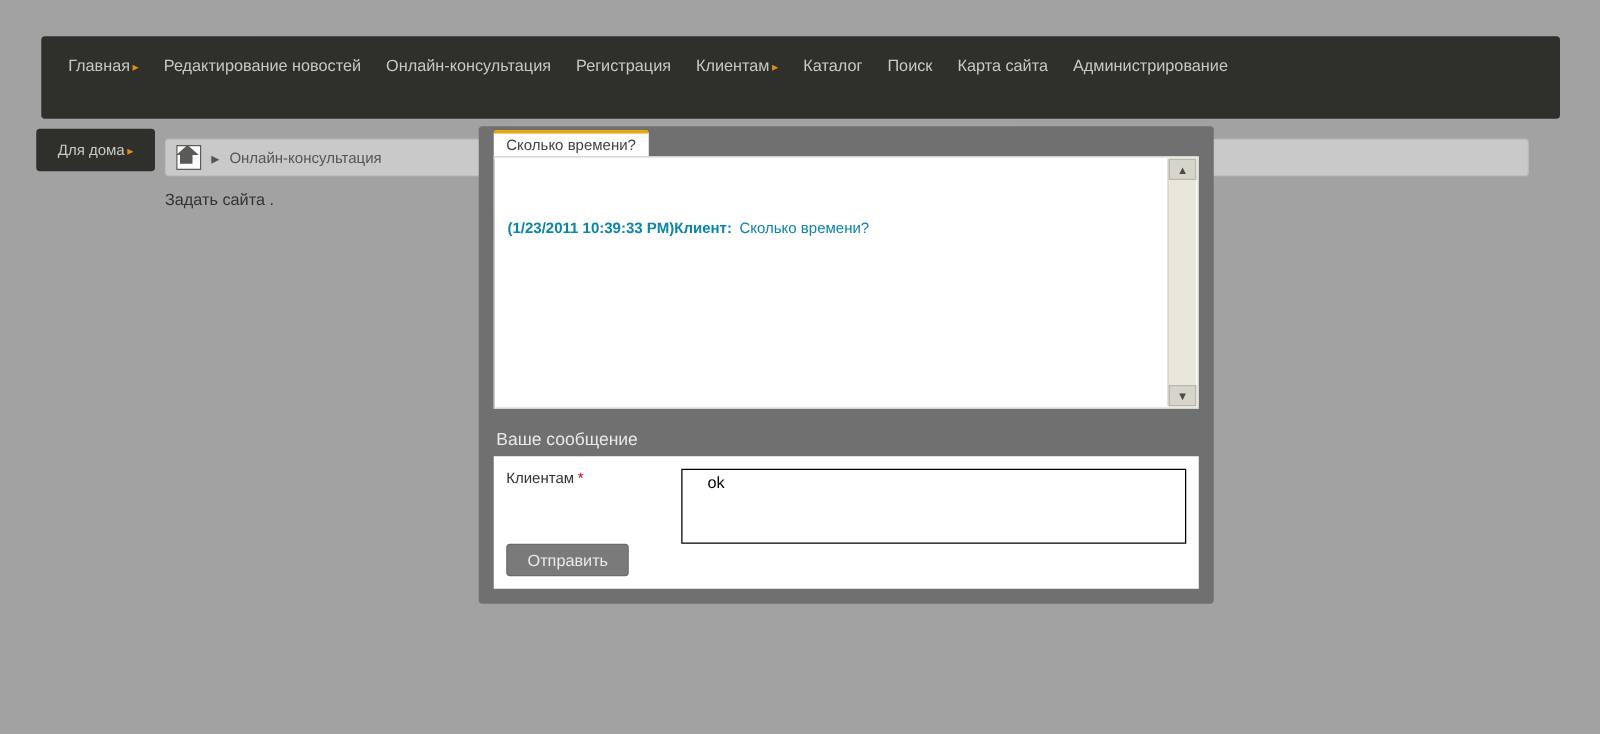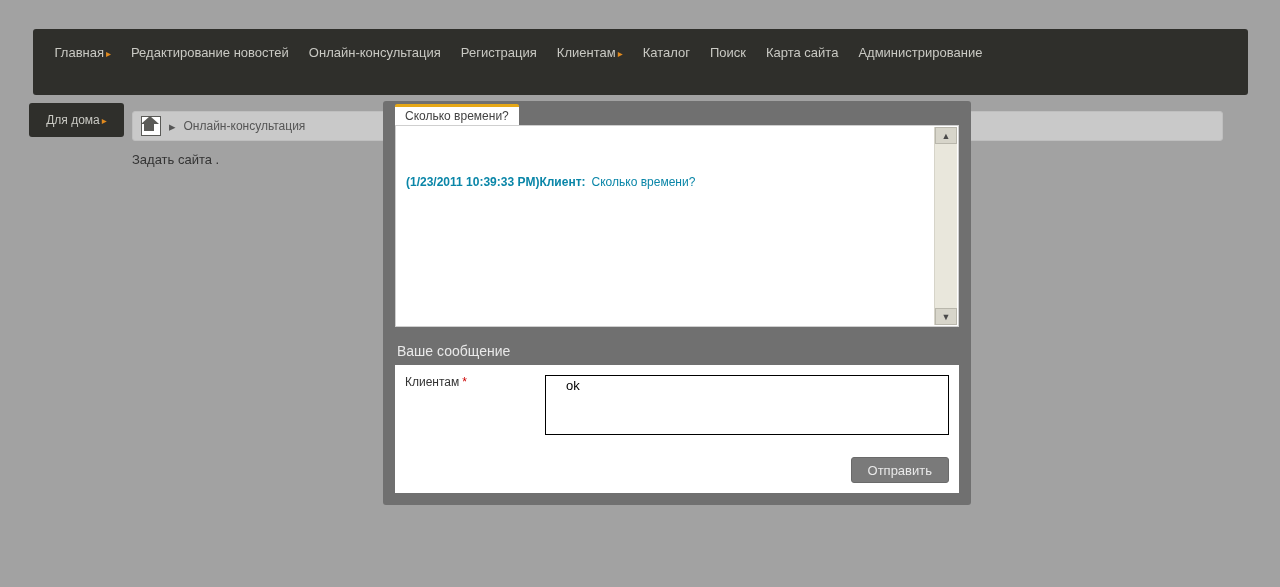--- a/index.html
+++ b/index.html
@@ -36,21 +36,21 @@
 .msg.client .ts,.msg.client .who{color:#0a86a8;font-weight:bold;}
 .msg.client .txt{color:#0a86a8;margin-left:6px;}
 .msg.consult .ts,.msg.consult .who{color:#7a1d1d;font-weight:bold;}
 .msg.consult .txt{color:#333;margin-left:6px;}
 .section-title{color:#e9e9e9;font-size:14px;margin:16px 0 6px 2px;}
 .formarea{background:#fff;padding:10px 10px 10px 10px;}
 .formrow{display:flex;align-items:flex-start;}
 .formrow .lbl{flex:0 0 140px;font-size:12px;color:#333;}
 .formrow .lbl .req{color:#c00;margin-left:3px;}
 .formrow textarea{flex:1;height:54px;border:1px solid #000;resize:none;font-family:Arial;font-size:13px;padding:2px 20px;outline:none;}
-.btnrow{display:flex;justify-content:flex-end;margin-top:22px;}
+.btnrow{display:flex;margin-top:0;}
 .sendbtn{background:#7a7a7a;color:#e9e9e9;border:1px solid #6a6a6a;border-radius:3px;height:26px;padding:0 16px;font-size:13px;cursor:pointer;}
 </style>
 </head>
 <body>
 
 <div class="container">
   <div class="topnav">
     <ul>
       <li><span>Главная</span><span class="caret">▸</span></li>
       <li><span>Редактирование новостей</span></li>

